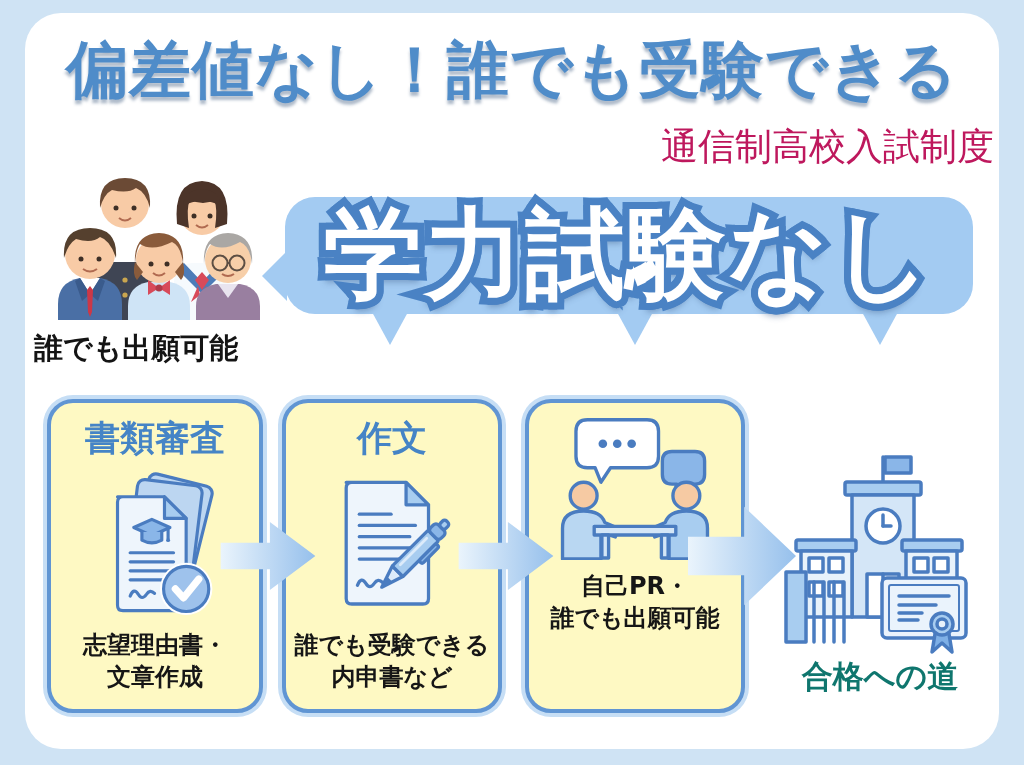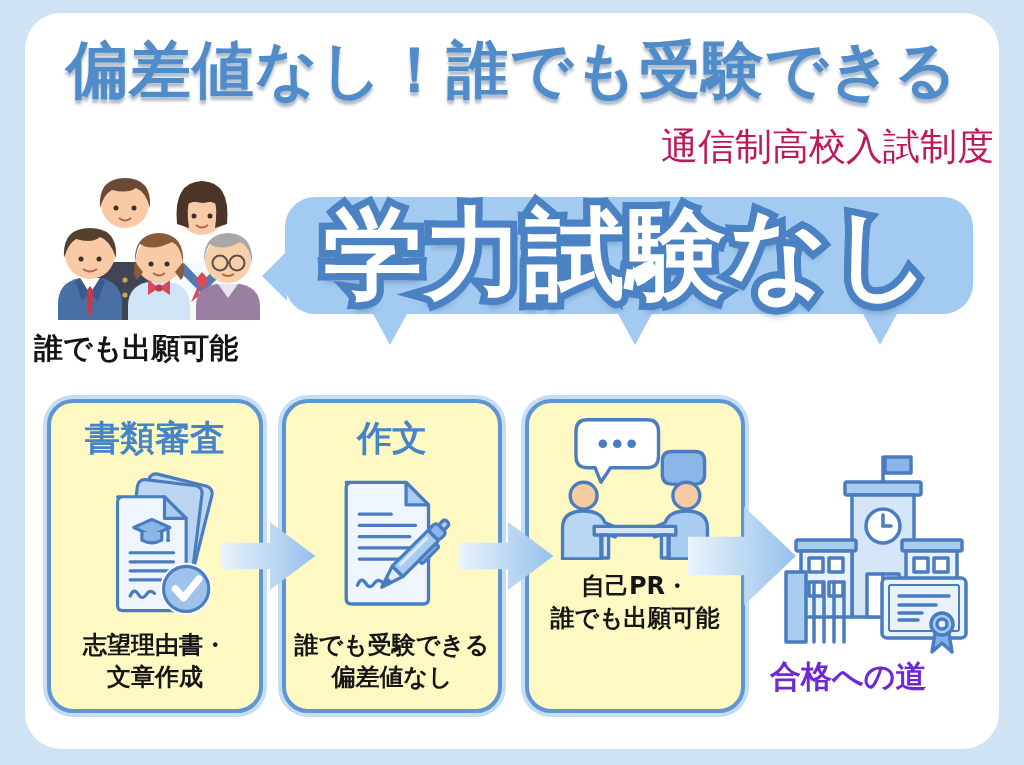--- a/index.html
+++ b/index.html
@@ -34,22 +34,22 @@
   .step{position:absolute;top:399px;height:306px;background:#fef9c3;
         border:4px solid #6095d3;border-radius:26px;box-shadow:0 0 0 4px #c6def5;z-index:2;}
   .step-1{left:47px;width:208px;} .step-2{left:282px;width:212px;} .step-3{left:525px;width:212px;}
   .step-title{margin-top:12px;text-align:center;font-size:35px;font-weight:900;color:#4584c6;}
   .step-icon{height:168px;display:flex;align-items:center;justify-content:center;}
   .step-desc{text-align:center;font-size:24px;font-weight:800;color:#161616;line-height:1.32;
         white-space:nowrap;}
   .flow-arrow{position:absolute;z-index:5;}
   .arrow-1{left:220px;top:520px;} .arrow-2{left:458px;top:520px;} .arrow-3{left:688px;top:504px;}
   .school-svg{position:absolute;left:784px;top:452px;}
-  .goal-caption{position:absolute;left:770px;top:656px;width:220px;text-align:left;
-        font-size:31px;font-weight:800;color:#6d28d9;white-space:nowrap;}
+  .goal-caption{position:absolute;left:770px;top:656px;width:220px;text-align:center;
+        font-size:31px;font-weight:800;color:#0f766e;white-space:nowrap;}
   .ic{stroke:#4a7cc0;stroke-width:3.5;stroke-linejoin:round;stroke-linecap:round;}
 </style>
 </head>
 <body>
 
 <div id="stage">
   <div class="card"></div>
 
   <div class="page-title">偏差値なし！誰でも受験できる</div>
   <div class="page-subtitle">通信制高校入試制度</div>
@@ -186,21 +186,21 @@
           <rect class="ic" x="58" y="46" width="16" height="54" rx="2" fill="#a8cdf0" stroke-width="3"></rect>
           <line x1="63" y1="53" x2="63" y2="93" stroke="#dcebfa" stroke-width="3" stroke-linecap="round"></line>
           <rect class="ic" x="74" y="50" width="5" height="26" rx="2.5" fill="#8ab6e8" stroke-width="2"></rect>
           <rect class="ic" x="58" y="34" width="16" height="12" rx="4" fill="#8ab6e8" stroke-width="3"></rect>
           <rect class="ic" x="62" y="25" width="8" height="9" rx="3" fill="#a8cdf0" stroke-width="2"></rect>
         </g>
       </svg>
     </div>
     <div class="step-desc">
       <div>誰でも受験できる</div>
-      <div>偏差値なし</div>
+      <div>内申書など</div>
     </div>
   </div>
 
   <div class="step step-3">
     <div class="step-icon">
       <svg width="168" height="146" viewBox="0 0 175 150">
         <path class="ic" d="M38,5 H100 Q112,5 112,17 V43 Q112,55 100,55 H62 L52,70 L46,55 H38 Q26,55 26,43 V17 Q26,5 38,5 Z" fill="#ffffff"></path>
         <circle cx="54" cy="30" r="4.5" fill="#4a7cc0"></circle>
           <circle cx="69" cy="30" r="4.5" fill="#4a7cc0"></circle>
           <circle cx="84" cy="30" r="4.5" fill="#4a7cc0"></circle>

